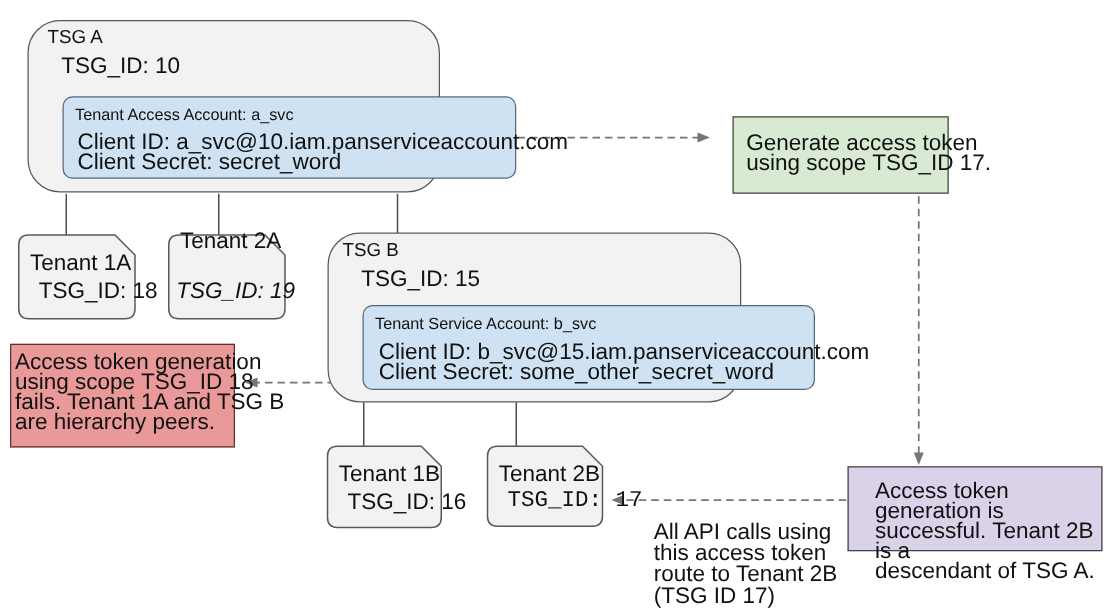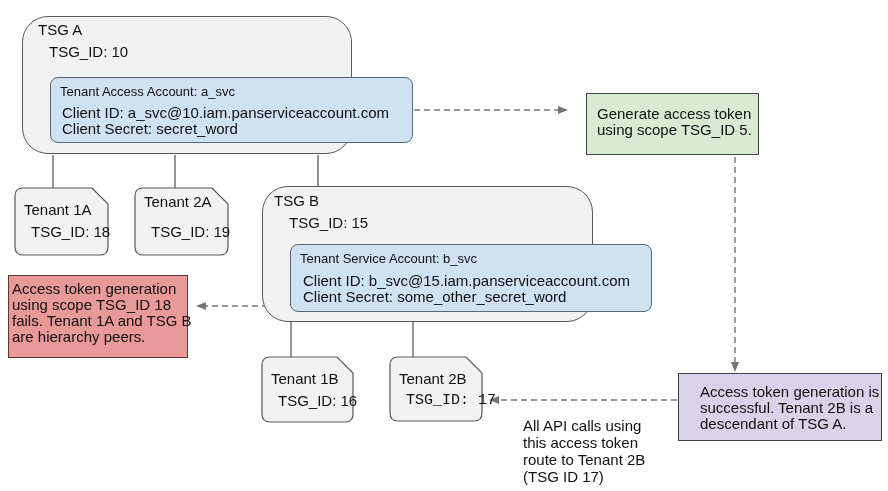--- a/index.html
+++ b/index.html
@@ -14,21 +14,21 @@
     background: #f2f2f2; border: 1px solid #595959; border-radius: 26px;
   }
   .svc {
     background: #cfe2f3; border: 1.5px solid #54697a; border-radius: 8px; z-index: 2;
   }
   .note { border: 1px solid #434343; }
   .note-green  { background: #d9ead3; }
   .note-red    { background: #ea9999; border-color: #5b3434; }
   .note-purple { background: #d9d2e9; }
   .lbl {
-    position: absolute; z-index: 3; font-size: 15px; line-height: 16px;
+    position: absolute; z-index: 3; font-size: 18px; line-height: 16px;
     white-space: nowrap; color: #111;
   }
   .title { font-size: 15px; font-weight: 400; }
   .multi { white-space: pre-line; }
   .svc-title { font-size: 13px; }
   .svc-lines { line-height: 16px; }
 </style>
 </head>
 <body>
 
@@ -69,26 +69,26 @@
   <div class="lbl title" style="left:38px; top:22px;">TSG A</div>
   <div class="lbl" style="left:49px; top:44px;">TSG_ID: 10</div>
 
   <div class="box svc" style="left:50px; top:77px; width:363px; height:66px;"></div>
   <div class="lbl svc-title" style="left:60px; top:84px; z-index:4;">Tenant Access Account: a_svc</div>
   <div class="lbl svc-lines" style="left:62px; top:105px; z-index:4;">Client ID: a_svc@10.iam.panserviceaccount.com</div>
   <div class="lbl svc-lines" style="left:62px; top:121px; z-index:4;">Client Secret: secret_word</div>
 
   <div class="box note note-green" style="left:586px; top:93px; width:173px; height:62px;"></div>
   <div class="lbl multi" style="left:597px; top:106px;">Generate access token
-using scope TSG_ID 5.</div>
+using scope TSG_ID 17.</div>
 
   <div class="lbl" style="left:24px; top:202px;">Tenant 1A</div>
   <div class="lbl" style="left:31px; top:224px;">TSG_ID: 18</div>
-  <div class="lbl" style="left:144px; top:194px;">Tenant 2A</div>
-  <div class="lbl" style="left:151px; top:224px;">TSG_ID: 19</div>
+  <div class="lbl" style="left:144px; top:184px;">Tenant 2A</div>
+  <div class="lbl" style="left:141px; top:224px;font-style:italic;">TSG_ID: 19</div>
 
   <div class="box tsg" style="left:262px; top:186px; width:331px; height:136px;"></div>
   <div class="lbl title" style="left:274px; top:193px;">TSG B</div>
   <div class="lbl" style="left:289px; top:215px;">TSG_ID: 15</div>
 
   <div class="box svc" style="left:290px; top:244px; width:362px; height:68px;"></div>
   <div class="lbl svc-title" style="left:300px; top:251px; z-index:4;text-align:right;">Tenant Service Account: b_svc</div>
   <div class="lbl svc-lines" style="left:303px; top:273px; z-index:4;">Client ID: b_svc@15.iam.panserviceaccount.com</div>
   <div class="lbl svc-lines" style="left:303px; top:289px; z-index:4;">Client Secret: some_other_secret_word</div>
 

